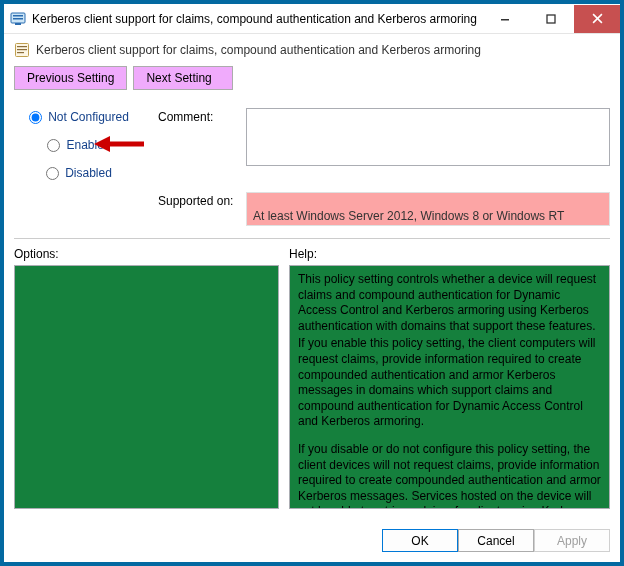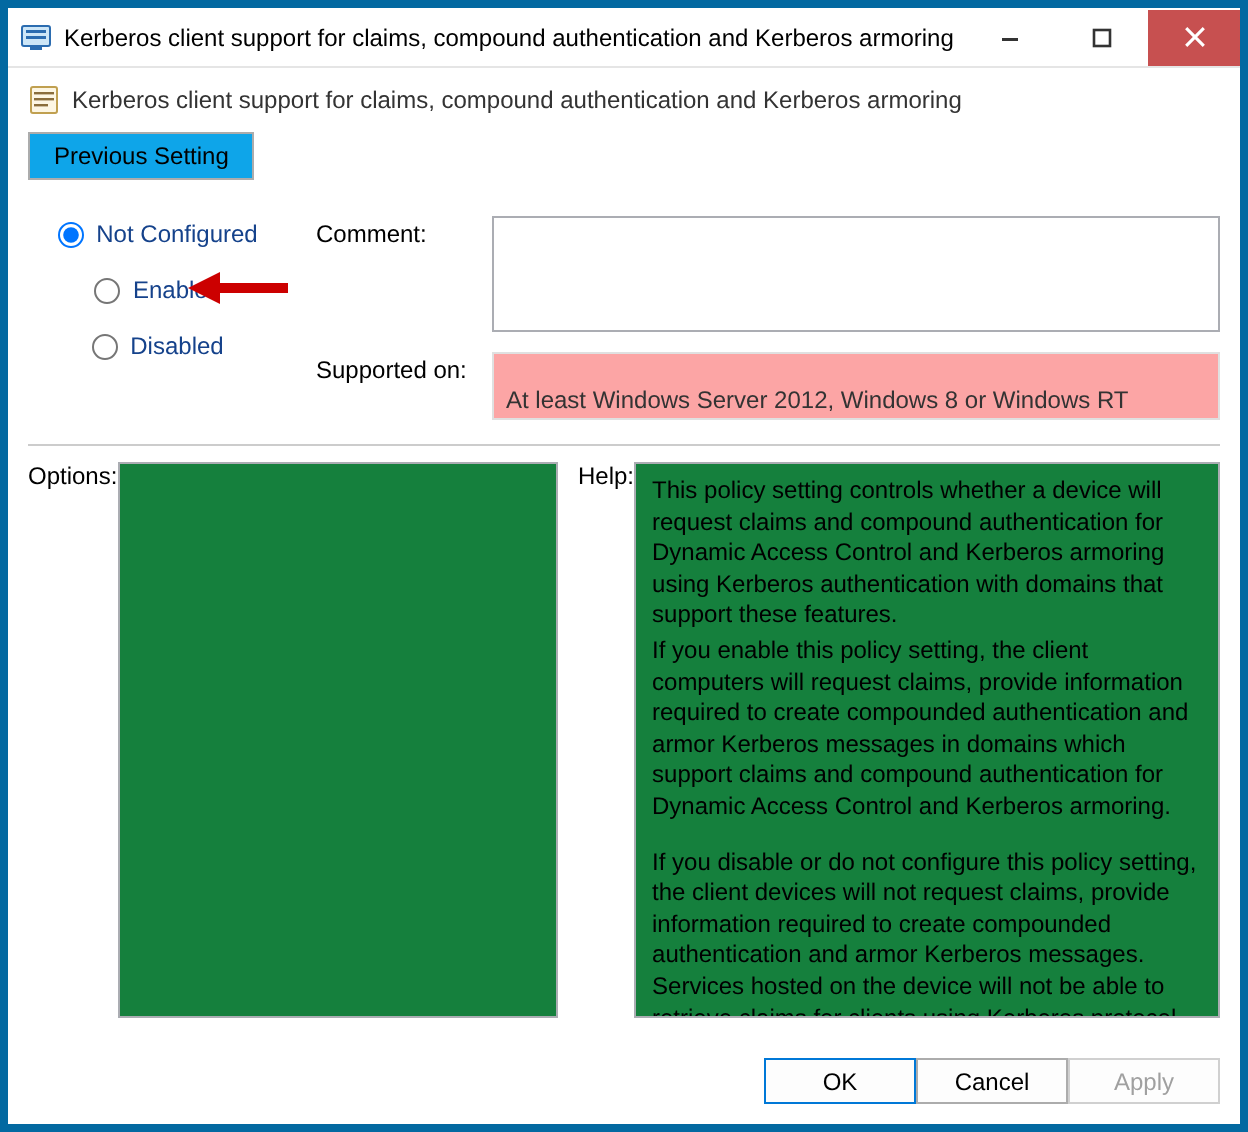--- a/index.html
+++ b/index.html
@@ -47,21 +47,21 @@
   .subheader {
     display:flex;
     align-items:center;
     margin-bottom:8px;
   }
   .subheader .sicon { width:16px; height:16px; margin-right:6px; }
   .subheader .stitle { font-size:12px; color:#333; }
   .nav-row { display:flex; gap:6px; margin-bottom:18px; }
   button.navbtn {
     font:12px "Segoe UI", Tahoma, sans-serif;
-    background:#0ea5e9;
+    background:#f0abfc;
     border:1px solid #acacac;
     padding:4px 12px;
     min-width:100px;
     text-align:left;
   }
 
   .config-row {
     display:flex;
     gap:14px;
   }
@@ -84,21 +84,21 @@
   .arrow {
     position:absolute;
     left:80px;
     top:26px;
     pointer-events:none;
   }
   .meta-col {
     flex:1;
     display:flex;
     flex-direction:column;
-    gap:10px;
+    gap:26px;
   }
   .meta-line { display:flex; gap:8px; align-items:flex-start; }
   .meta-label { width:80px; padding-top:2px; color:#000; }
   textarea.comment {
     flex:1;
     height:58px;
     resize:none;
     font:12px "Segoe UI", Tahoma, sans-serif;
     border:1px solid #abadb3;
     padding:2px 4px;
@@ -120,20 +120,21 @@
     margin:12px 0 8px 0;
   }
   .panes {
     flex:1;
     display:flex;
     gap:10px;
     min-height:0;
   }
   .options-pane, .help-pane {
     display:flex;
+    flex-direction:column;
     min-height:0;
   }
   .options-pane { flex:0 0 265px; }
   .help-pane { flex:1; }
   .pane-label { margin-bottom:4px; }
   .pane-box {
     flex:1;
     border:1px solid #abadb3;
     background:#15803d;
     padding:6px 8px;
@@ -199,20 +200,21 @@
         <rect x="1.5" y="1.5" width="13" height="13" rx="1" fill="#fdf6e3" stroke="#c0a050"></rect>
         <rect x="3" y="4" width="10" height="1.2" fill="#8a6d3b"></rect>
         <rect x="3" y="7" width="10" height="1.2" fill="#8a6d3b"></rect>
         <rect x="3" y="10" width="7" height="1.2" fill="#8a6d3b"></rect>
       </svg>
       <div class="stitle">Kerberos client support for claims, compound authentication and Kerberos armoring</div>
     </div>
 
     <div class="nav-row">
       <button class="navbtn">Previous Setting</button>
+      <button class="navbtn">Next Setting</button>
     </div>
 
     <div class="config-row">
       <div class="radio-col">
         <label class="radio-item">
           <input type="radio" name="state" checked="" style="">
           <span>Not Configured</span>
         </label>
         <label class="radio-item">
           <input type="radio" name="state" style="">

